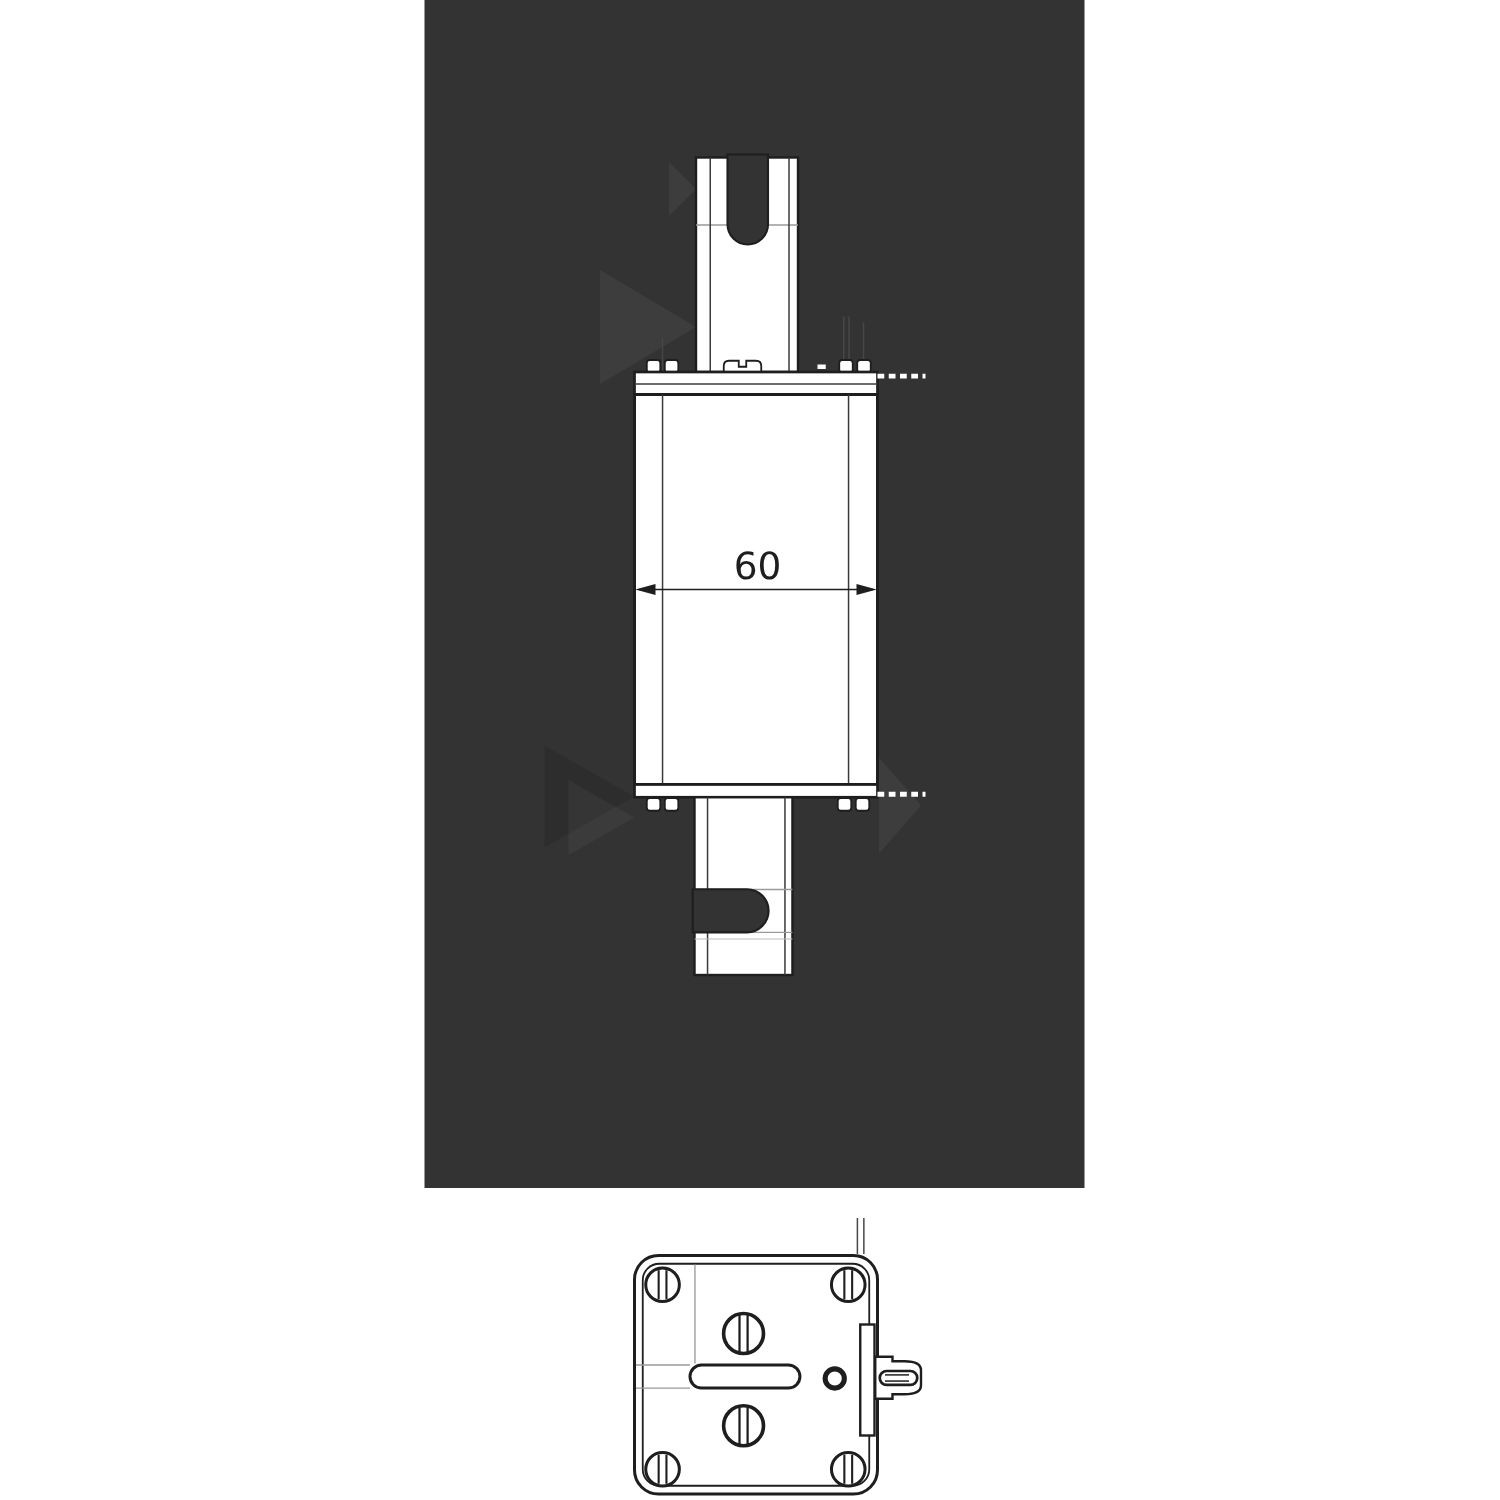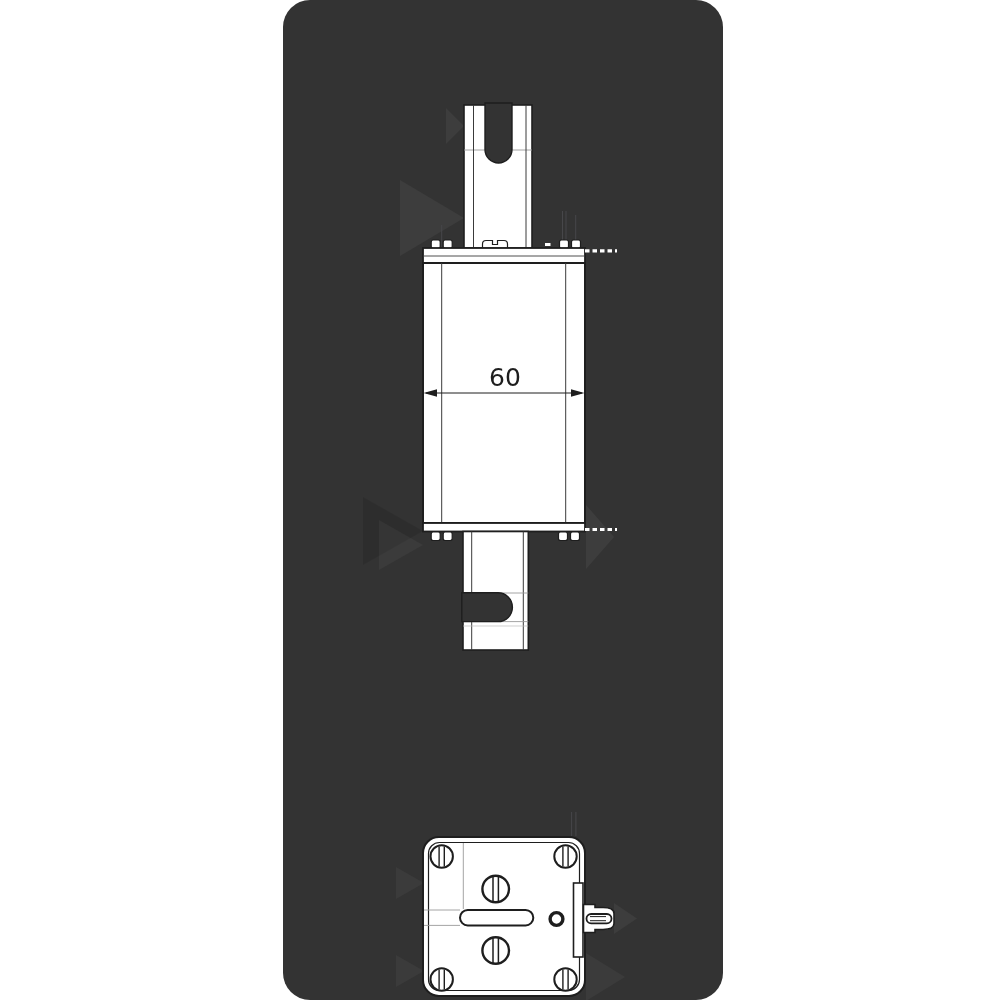--- a/index.html
+++ b/index.html
@@ -1,18 +1,18 @@
 <!DOCTYPE html>
 <html><head>
 <meta charset="utf-8">
 <style>
   html,body{margin:0;padding:0;background:#ffffff;}
   .page{position:relative;width:1000px;height:1000px;background:#ffffff;overflow:hidden;
         font-family:"DejaVu Sans","Liberation Sans",sans-serif;}
-  .panel{position:absolute;top:0;left:283px;width:440px;height:1000px;background:#333333;border-radius:27px;}
+  .panel{position:absolute;top:0;left:283px;width:440px;height:792px;background:#333333;}
   svg{display:block;}
   .outline{stroke:#1e1e1e;fill:#ffffff;}
   .dimtext{font-family:"DejaVu Sans","Liberation Sans",sans-serif;font-size:25px;fill:#1e1e1e;}
 </style>
 </head>
 <body>
 
 <div class="page">
   <div class="panel">
     <svg width="440" height="1000" viewBox="0 0 440 1000">

